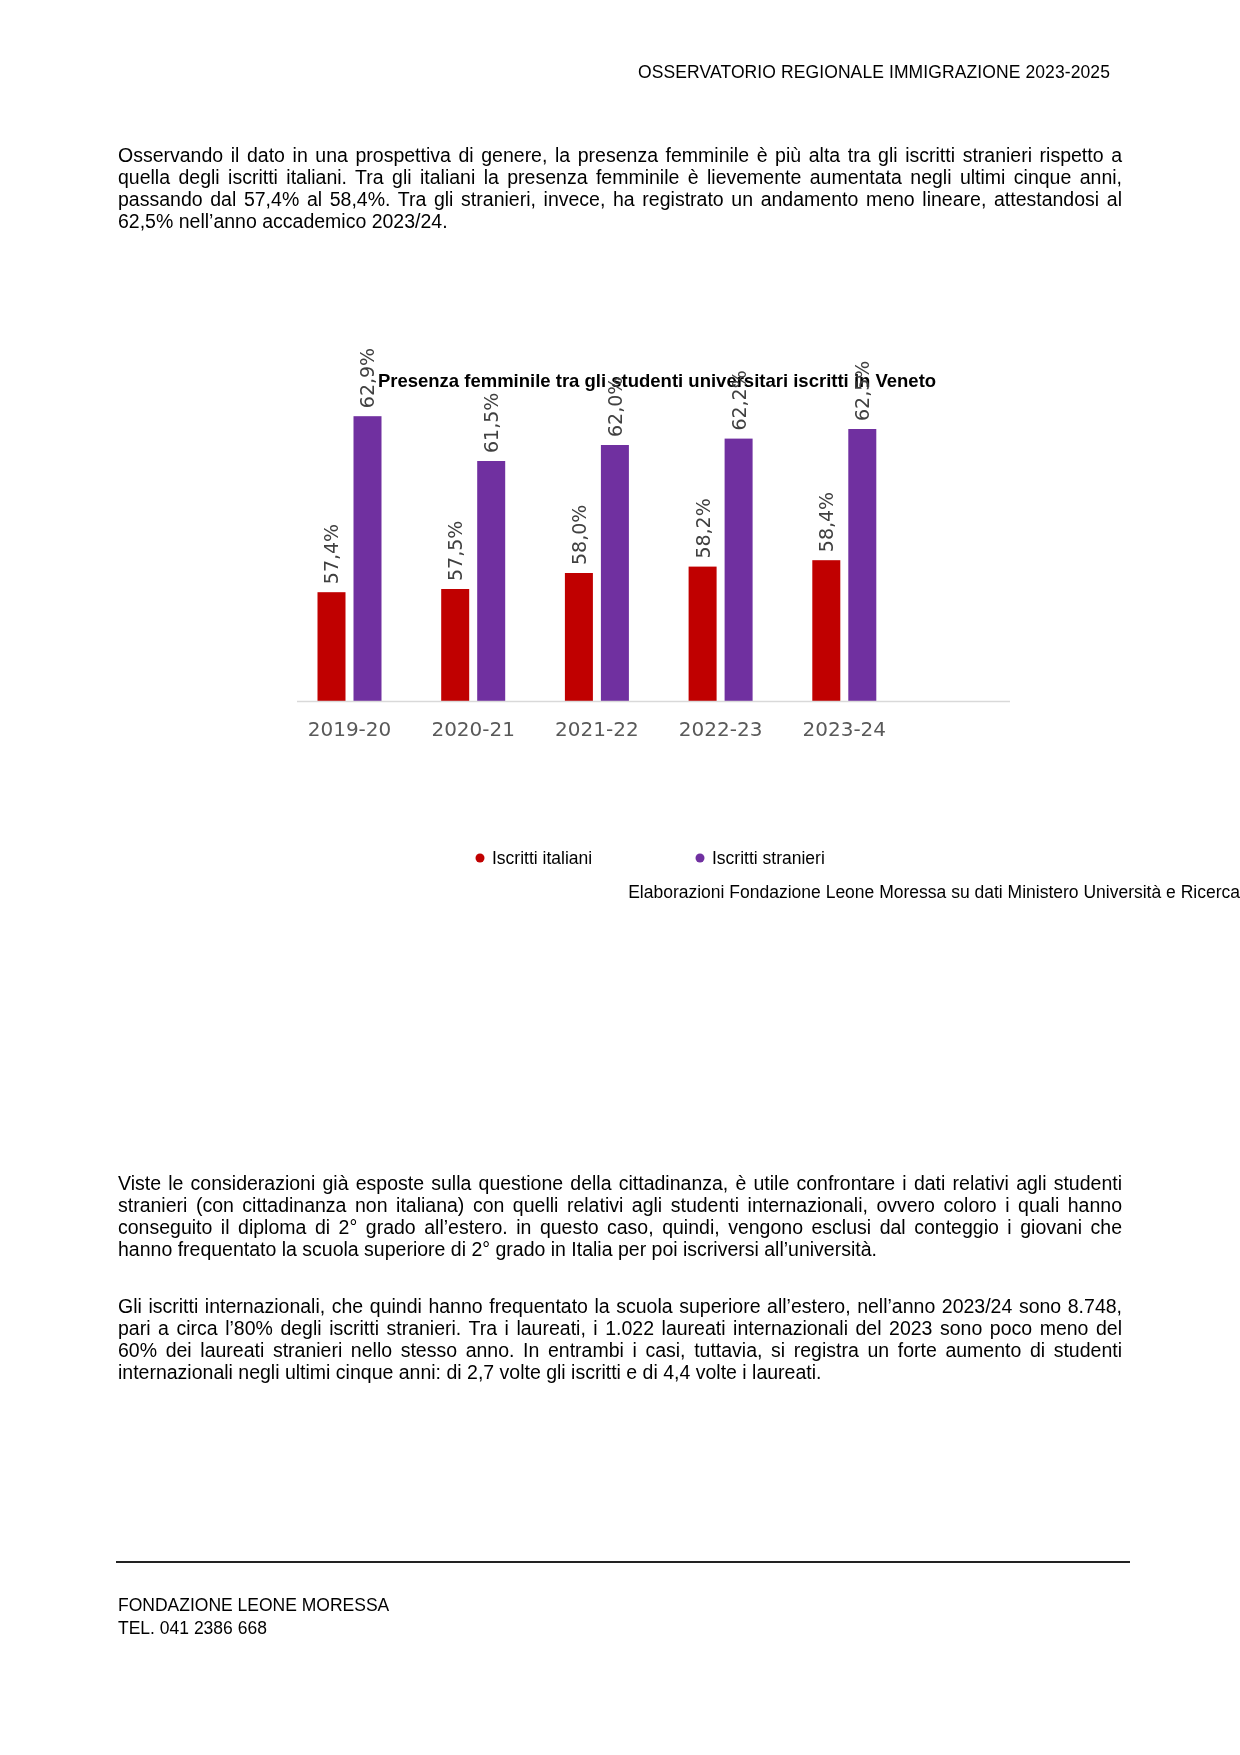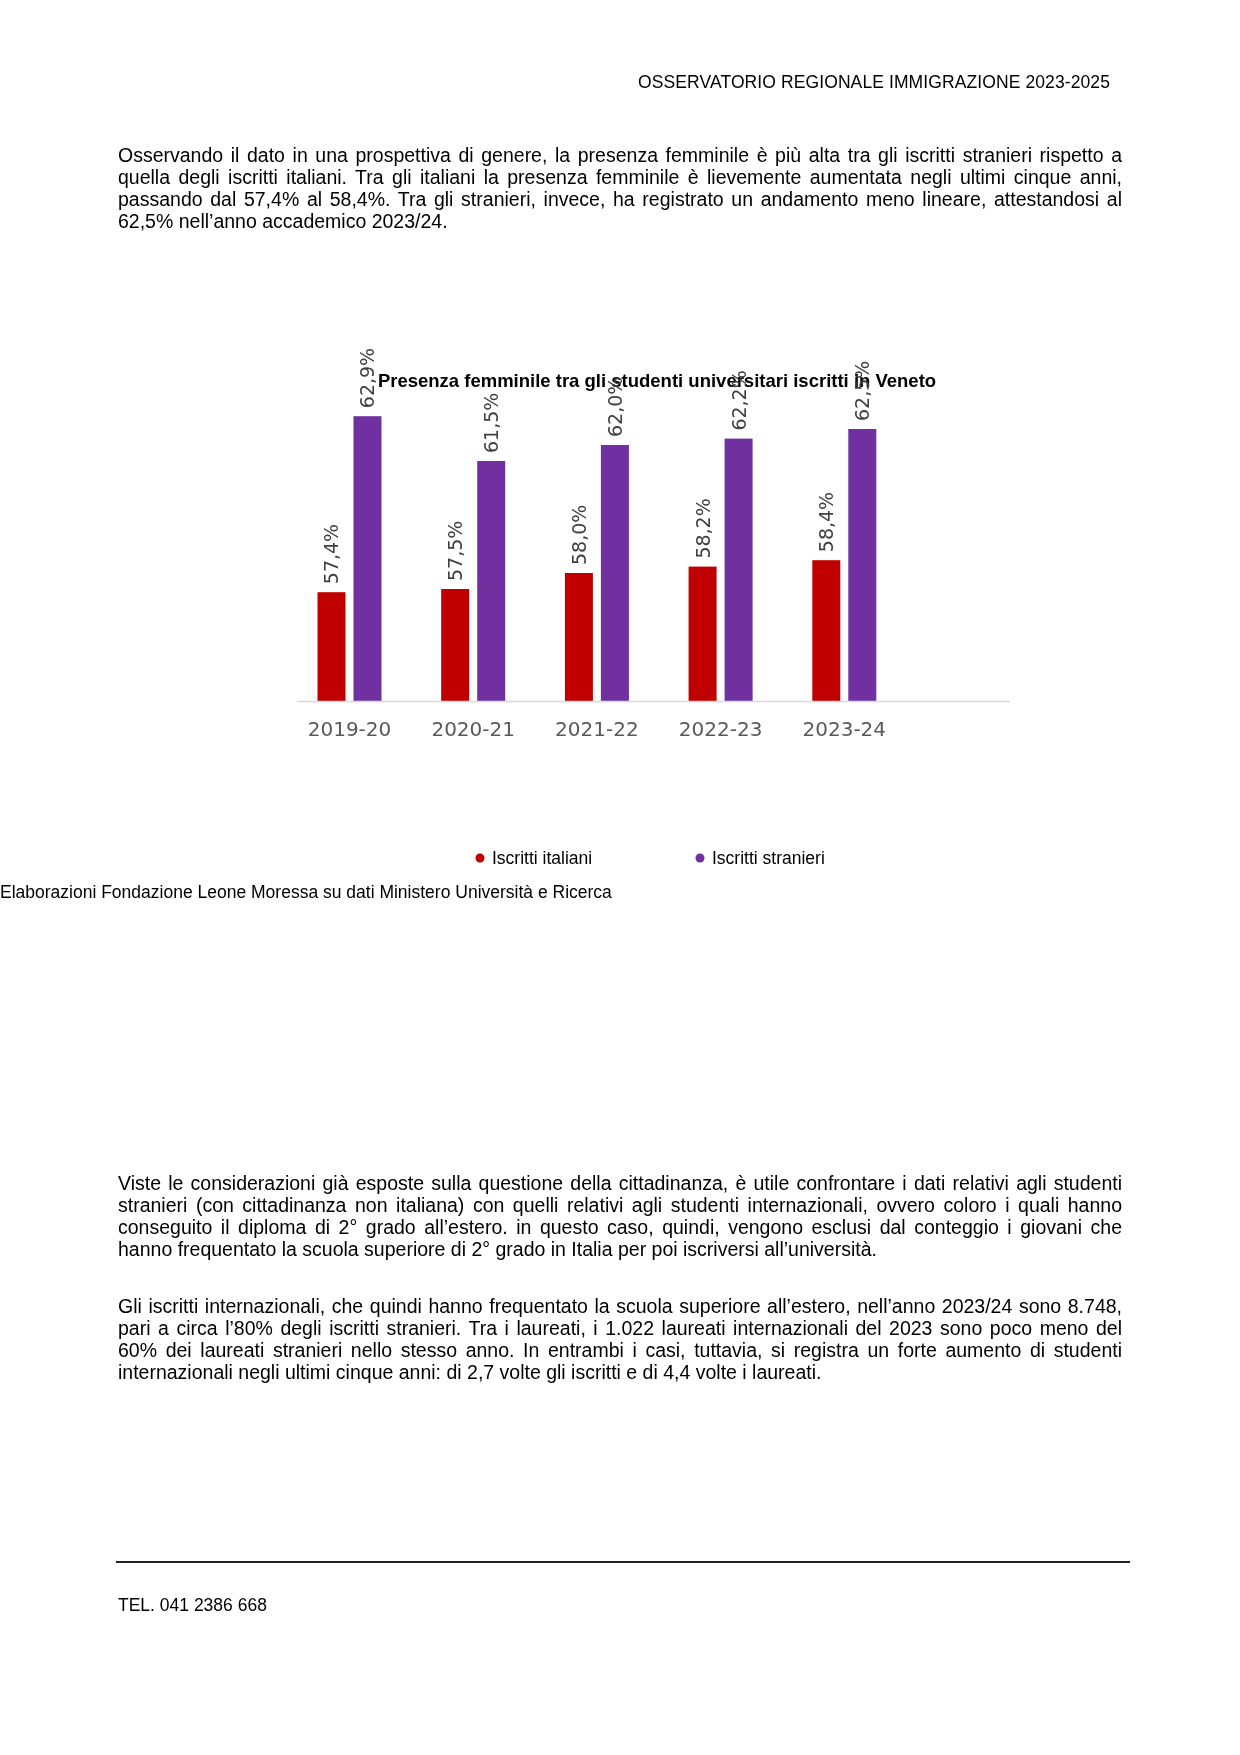--- a/index.html
+++ b/index.html
@@ -1,28 +1,28 @@
 <!DOCTYPE html>
 <html><head>
 <meta charset="utf-8">
 <style>
   html, body { margin: 0; padding: 0; background: #ffffff; }
   body { width: 1240px; height: 1755px; position: relative; font-family: "Liberation Sans", sans-serif; color: #000; }
-  .header { position: absolute; top: 72px; right: 130px; font-size: 17.5px; letter-spacing: 0.1px; }
+  .header { position: absolute; top: 62px; right: 130px; font-size: 17.5px; letter-spacing: 0.1px; }
   .para { position: absolute; left: 118px; width: 1004px; font-size: 19.5px; line-height: 22px; text-align: justify; }
   .p1 { top: 144px; }
   .p2 { top: 1172px; }
   .p3 { top: 1295px; }
   .chart-wrap { position: absolute; left: 0; top: 0; width: 1240px; height: 1755px; pointer-events: none; margin-left: 37px; }
   .chart-wrap svg { position: absolute; left: 0; top: 0; }
   .chart-title { font-family: "Liberation Sans", sans-serif; font-weight: bold; font-size: 18.5px; fill: #000; }
   .data-label { font-family: "DejaVu Sans", sans-serif; font-size: 19px; fill: #404040; }
   .tick-label { font-family: "DejaVu Sans", sans-serif; font-size: 20px; fill: #595959; }
   .legend-text { font-family: "Liberation Sans", sans-serif; font-size: 17.5px; fill: #000; }
-  .source { position: absolute; top: 882px; left: 0; width: 1240px; text-align: left; font-size: 17.5px; }
+  .source { position: absolute; top: 882px; left: 0; width: 1240px; text-align: right; font-size: 17.5px; }
   .rule { position: absolute; top: 1561px; left: 116px; width: 1014px; height: 2px; background: #222; }
   .footer { position: absolute; top: 1594px; left: 118px; font-size: 17.5px; line-height: 22.5px; }
   .footer div { white-space: nowrap; }
 </style>
 </head>
 <body>
 
 <div class="header">OSSERVATORIO REGIONALE IMMIGRAZIONE 2023-2025</div>
 
 <p class="para p1" style="margin:0">Osservando il dato in una prospettiva di genere, la presenza femminile è più alta tra gli iscritti stranieri rispetto a quella degli iscritti italiani. Tra gli italiani la presenza femminile è lievemente aumentata negli ultimi cinque anni, passando dal 57,4% al 58,4%. Tra gli stranieri, invece, ha registrato un andamento meno lineare, attestandosi al 62,5% nell’anno accademico 2023/24.</p>
@@ -72,14 +72,15 @@
 </div>
 
 <div class="source">Elaborazioni Fondazione Leone Moressa su dati Ministero Università e Ricerca</div>
 
 <p class="para p2" style="margin:0">Viste le considerazioni già esposte sulla questione della cittadinanza, è utile confrontare i dati relativi agli studenti stranieri (con cittadinanza non italiana) con quelli relativi agli studenti internazionali, ovvero coloro i quali hanno conseguito il diploma di 2° grado all’estero. in questo caso, quindi, vengono esclusi dal conteggio i giovani che hanno frequentato la scuola superiore di 2° grado in Italia per poi iscriversi all’università.</p>
 <p class="para p3" style="margin:0">Gli iscritti internazionali, che quindi hanno frequentato la scuola superiore all’estero, nell’anno 2023/24 sono 8.748, pari a circa l’80% degli iscritti stranieri. Tra i laureati, i 1.022 laureati internazionali del 2023 sono poco meno del 60% dei laureati stranieri nello stesso anno. In entrambi i casi, tuttavia, si registra un forte aumento di studenti internazionali negli ultimi cinque anni: di 2,7 volte gli iscritti e di 4,4 volte i laureati.</p>
 
 <div class="rule"></div>
 
 <div class="footer">
+  <div>FONDAZIONE LEONE MORESSA</div>
   <div>TEL. 041 2386 668</div>
 </div>
 
 </body></html>

